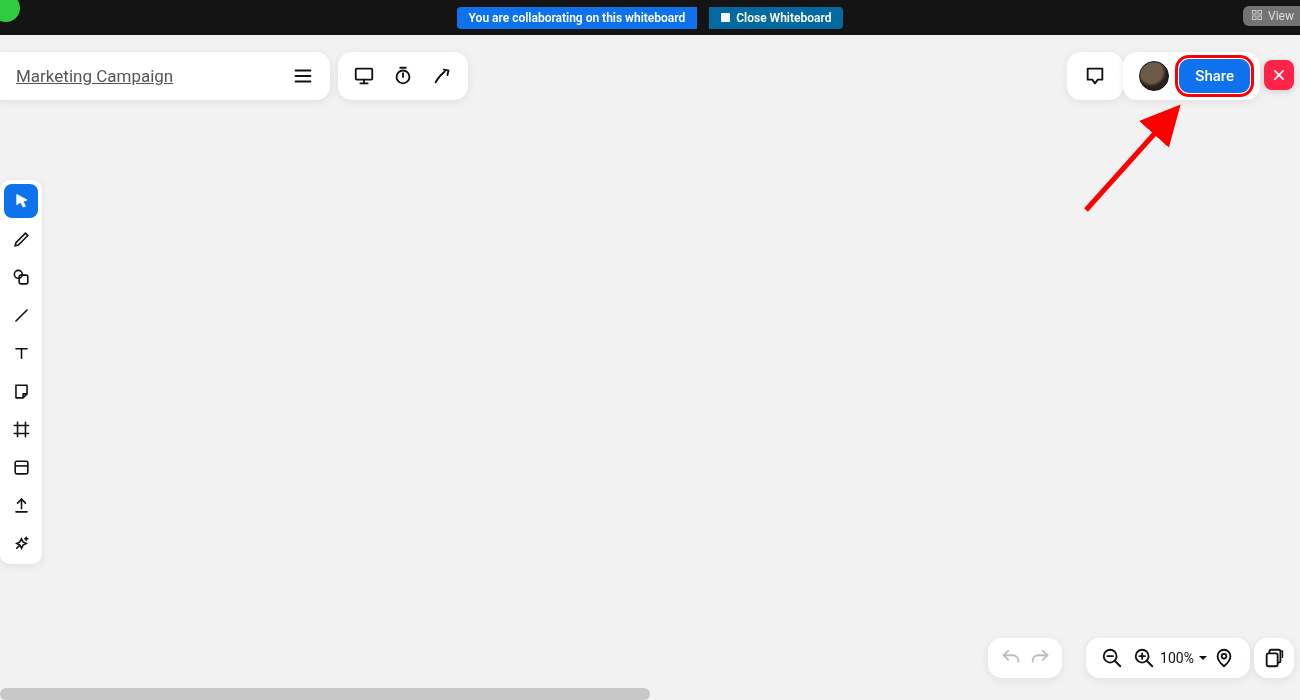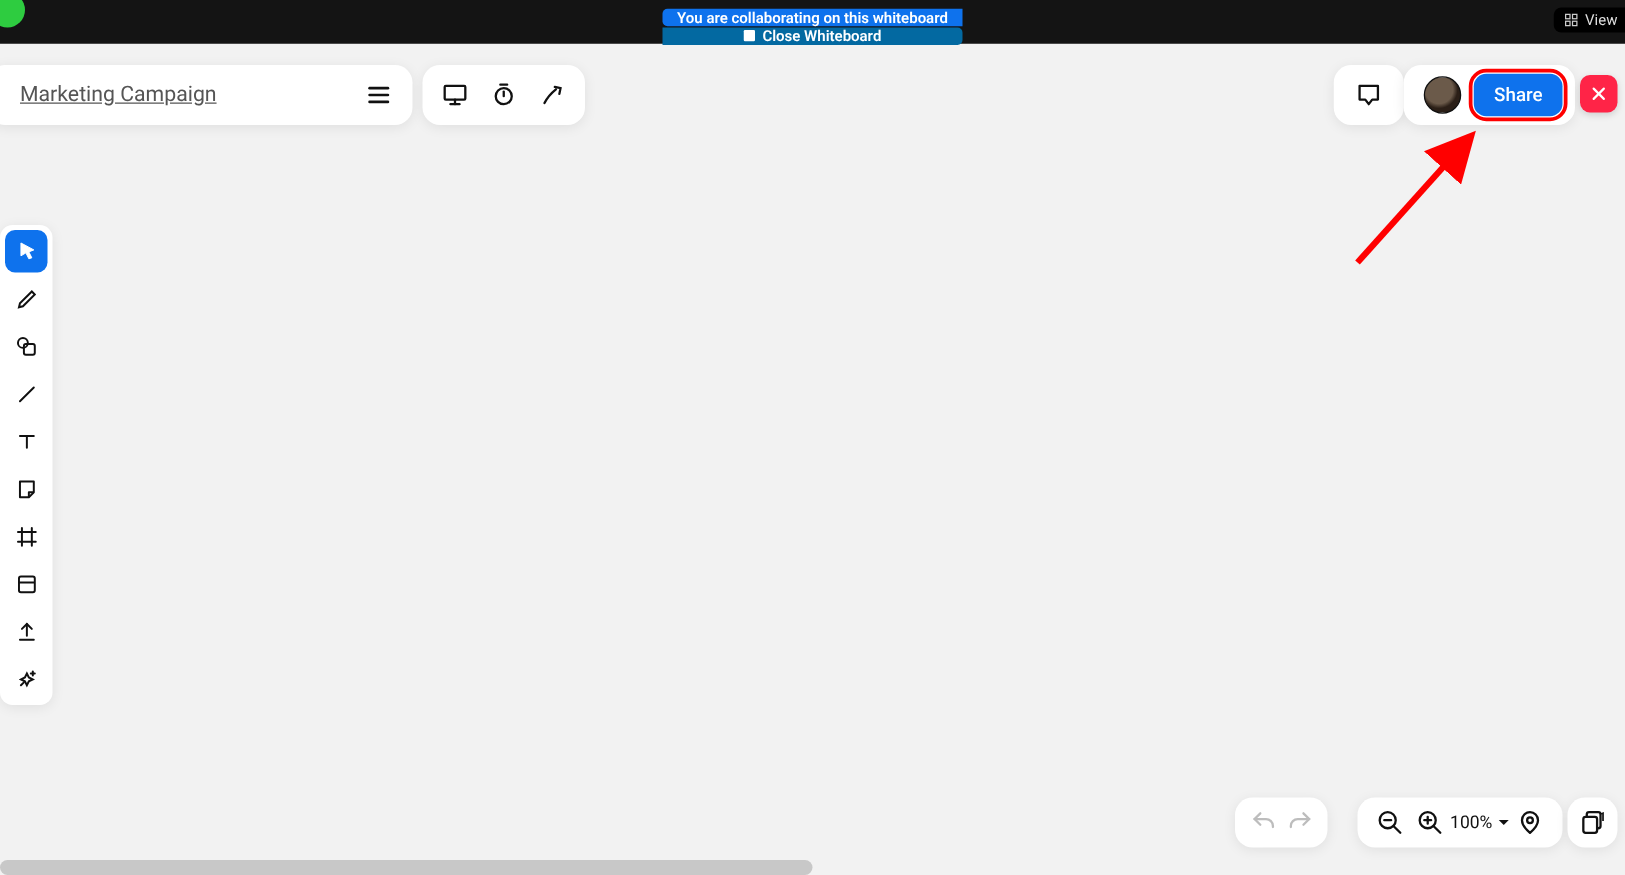--- a/index.html
+++ b/index.html
@@ -5,40 +5,40 @@
   * { box-sizing: border-box; margin: 0; padding: 0; }
   html, body { width: 1300px; height: 700px; overflow: hidden; font-family: -apple-system, BlinkMacSystemFont, "Segoe UI", Roboto, Arial, sans-serif; }
   body { background: #f2f2f2; position: relative; }
 
   
   .topbar {
     position: absolute; top: 0; left: 0; right: 0; height: 35px;
     background: #141414;
     display: flex; align-items: center; justify-content: center;
   }
-  .topbar-center { display: flex; gap: 1px; height: 22px; flex-direction: column; }
+  .topbar-center { display: flex; gap: 12px; height: 22px; }
   .pill {
     display: flex; align-items: center; justify-content: center;
     font-size: 12px; font-weight: 600; padding: 0 12px; color: #fff;
     height: 22px;
   }
   .pill.blue { background: #0e72ed; border-top-left-radius: 4px; border-bottom-left-radius: 4px; }
   .pill.red  { background: #0369a1; border-top-right-radius: 4px; border-bottom-right-radius: 4px; gap: 6px; }
   .stop-square { width: 9px; height: 9px; background: #fff; border-radius: 1px; }
   .green-dot {
     position: absolute; left: -8px; top: -6px;
     width: 28px; height: 28px; border-radius: 50%;
     background: #2ecc40;
   }
   .view-chip {
     position: absolute; right: 0; top: 6px;
-    background: #000000; color: #ddd;
+    background: #737373; color: #ddd;
     border-top-left-radius: 6px; border-bottom-left-radius: 6px;
     padding: 3px 6px 3px 8px; font-size: 12px;
-    display: flex; align-items: center; gap: 5px;
+    display: flex; gap: 5px;
   }
   .view-chip svg { width: 12px; height: 12px; }
 
   
   .card {
     position: absolute; background: #fff;
     border-radius: 14px;
     box-shadow: 0 2px 10px rgba(0,0,0,.08);
     display: flex; align-items: center;
   }

